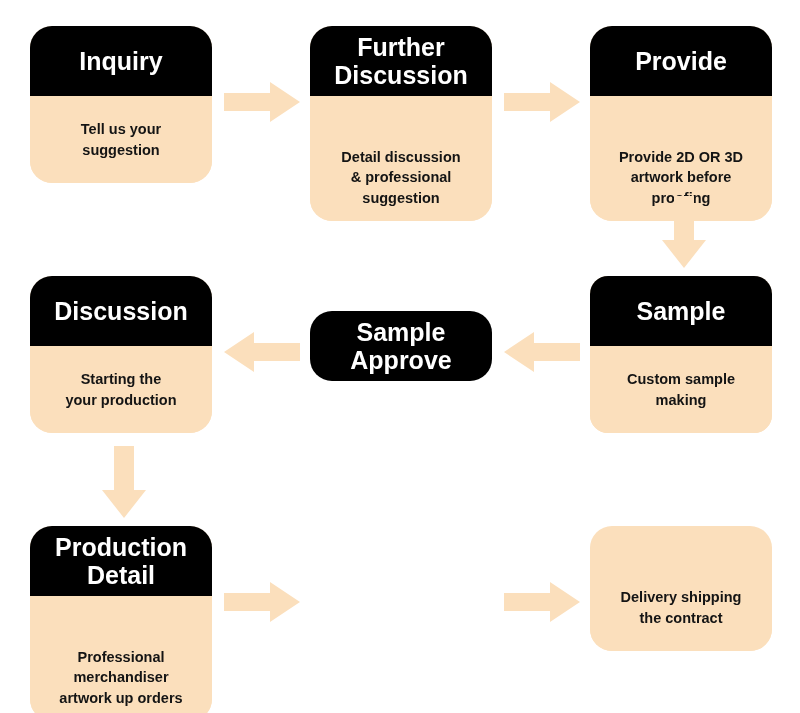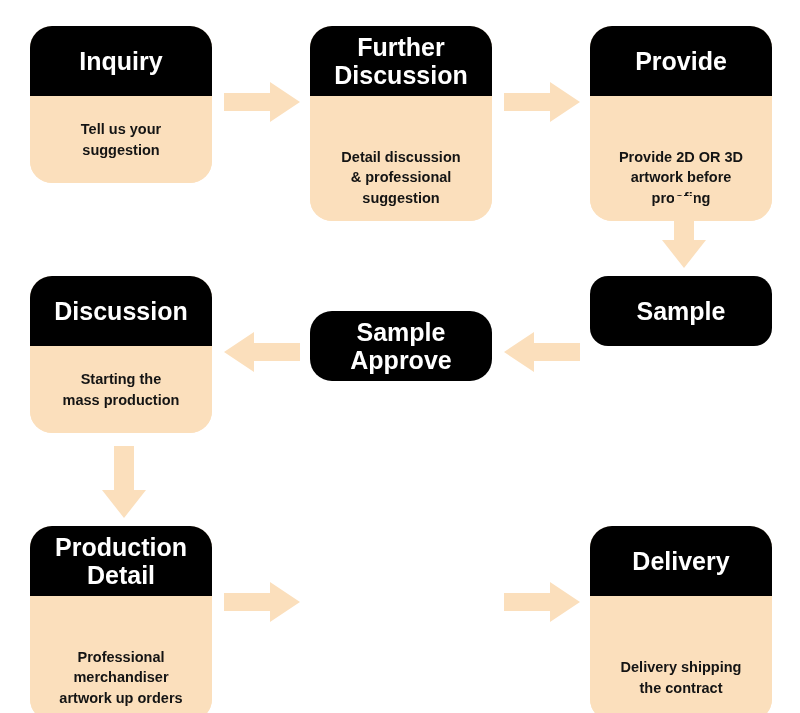--- a/index.html
+++ b/index.html
@@ -114,43 +114,44 @@
   <div class="node" id="node-artwork">
     <div class="node-head h1">Provide</div>
     <div class="node-body b1tall">Provide 2D OR 3D
 artwork before
 proofing</div>
   </div>
 
   <div class="node" id="node-production">
     <div class="node-head h1">Discussion</div>
     <div class="node-body b1">Starting the
-mass production</div>
+your production</div>
   </div>
 
   <div class="node" id="node-sample-approve">
     <div class="node-head h1">Sample
 Approve</div>
   </div>
 
   <div class="node" id="node-sample">
     <div class="node-head h1">Sample</div>
+    <div class="node-body b1">Custom sample
+making</div>
   </div>
 
   <div class="node" id="node-production-process">
     <div class="node-head h1">Production
 Detail</div>
     <div class="node-body b1tall">Professional
 merchandiser
 artwork up orders</div>
   </div>
 
 
   <div class="node" id="node-delivery">
-    <div class="node-head h1">Delivery</div>
     <div class="node-body b1tall">Delivery shipping
 the contract</div>
   </div>
 
   <div class="arrow" id="arrow-inquiry-to-further">
     <svg width="76" height="40" viewBox="0 0 76 40">
       <polygon points="0,11 46,11 46,0 76,20 46,40 46,29 0,29" fill="#fbdfbc"></polygon>
     </svg>
   </div>
 

